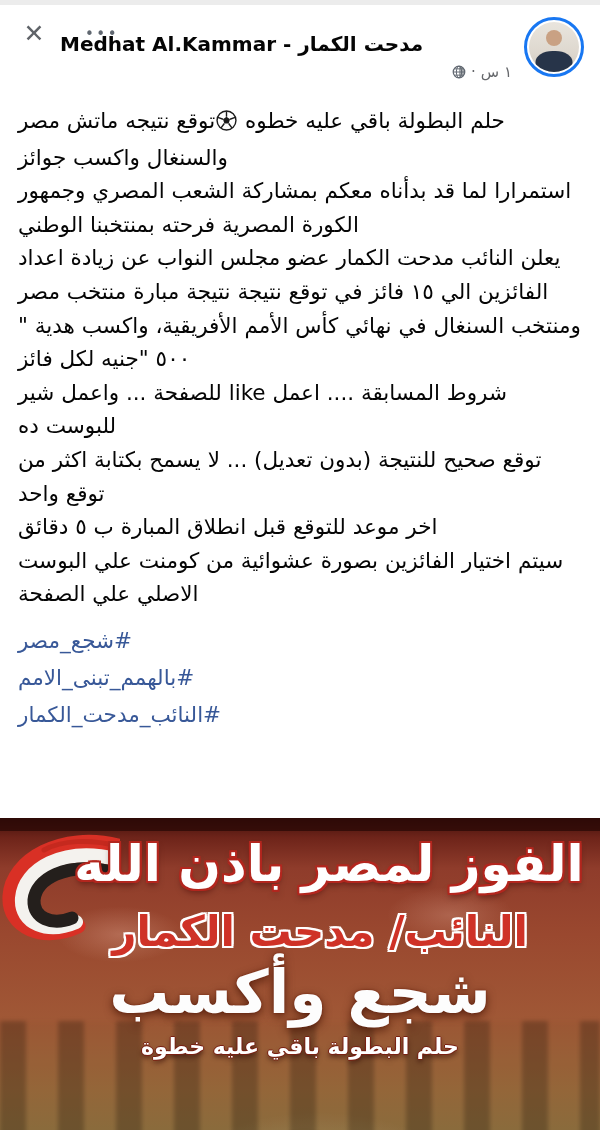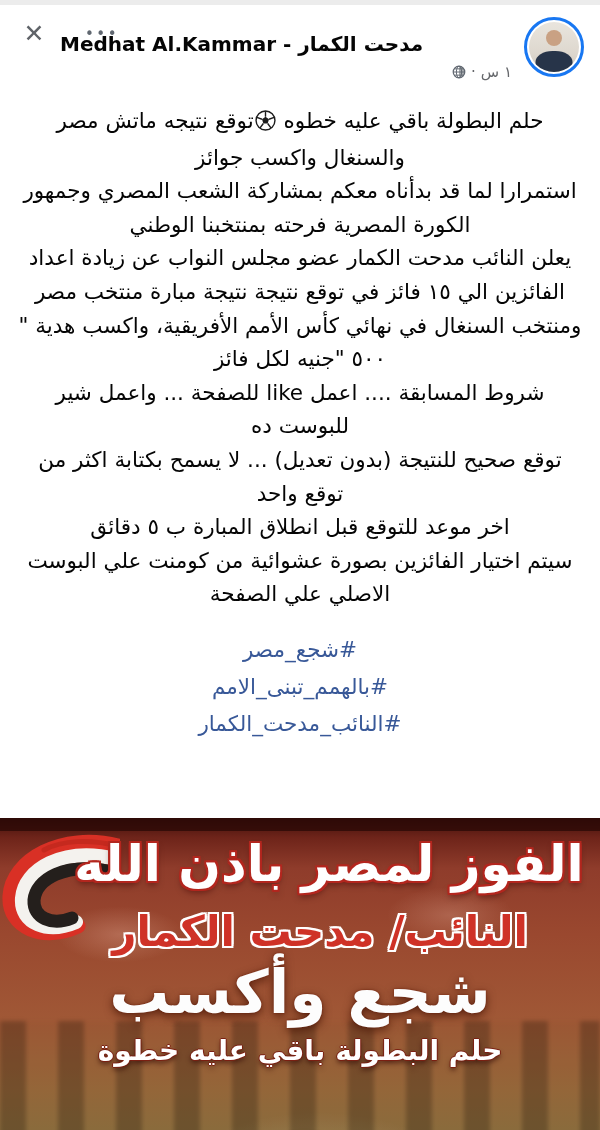--- a/index.html
+++ b/index.html
@@ -22,24 +22,24 @@
   .meta-row{margin-top:6px;display:flex;flex-direction:row;justify-content:flex-start;
             align-items:center;gap:5px;color:#65676b;font-size:15px;}
   .globe{display:inline-block;line-height:0;}
   .close-btn{position:absolute;top:13px;left:18px;width:32px;height:32px;font-size:25px;
              font-weight:bold;color:#5f6368;text-align:center;line-height:32px;cursor:pointer;}
   .more-btn{position:absolute;top:16px;left:80px;width:44px;height:26px;color:#606770;
             font-size:15px;letter-spacing:2.5px;text-align:center;line-height:26px;cursor:pointer;}
 
   
   .post-body{position:absolute;top:96px;right:0;left:0;height:718px;padding:8px 18px 0;
-             box-sizing:border-box;overflow:hidden;text-align:center;}
+             box-sizing:border-box;overflow:hidden;text-align:left;}
   .para{font-size:21.5px;line-height:33.6px;color:#050505;}
   .ball-icon{vertical-align:-3px;margin:0 1px;}
-  .hashtags{margin-top:20px;}
+  .hashtags{margin-top:11px;}
   .hashtag{font-size:21.5px;line-height:37px;color:#385898;cursor:pointer;}
 
   
   .poster{position:absolute;top:818px;left:0;width:600px;height:388px;overflow:hidden;cursor:pointer;
     background:
       radial-gradient(ellipse 260px 150px at 53% 101%, rgba(255,235,190,.38), rgba(255,235,190,0) 65%),
       radial-gradient(ellipse 90px 40px at 20% 30%, rgba(255,210,190,.25), transparent 70%),
       radial-gradient(ellipse 90px 40px at 75% 25%, rgba(255,210,190,.22), transparent 70%),
       linear-gradient(180deg,#3f0f0a 0%,#6e241a 5%,#8f3c2b 13%,#9a482f 30%,#a05836 52%,#97693c 70%,#887040 84%,#6f5c33 100%);}
   .poster-figures{position:absolute;bottom:0;left:0;right:0;height:185px;opacity:.55;
@@ -52,21 +52,21 @@
       text-shadow:-2px 0 #b3261e,2px 0 #b3261e,0 -2px #b3261e,0 2px #b3261e,
                   -2px -2px #b3261e,2px 2px #b3261e,-2px 2px #b3261e,2px -2px #b3261e,0 4px 6px rgba(60,0,0,.5);}
   .poster-subtitle{position:absolute;top:88px;right:0;left:40px;text-align:center;
       font-size:42px;font-weight:bold;color:#cf3227;line-height:1.25;
       text-shadow:-2px 0 #fff,2px 0 #fff,0 -2px #fff,0 2px #fff,
                   -2px -2px #fff,2px 2px #fff,-2px 2px #fff,2px -2px #fff;}
   .poster-slogan{position:absolute;top:140px;right:0;left:0;text-align:center;
       font-size:60px;font-weight:bold;color:#fdfdfd;line-height:1.15;
       text-shadow:0 3px 10px rgba(70,20,5,.8),0 0 2px rgba(120,30,10,.9);}
   .poster-tagline{position:absolute;top:216px;right:0;left:0;text-align:center;
-      font-size:28px;font-weight:bold;color:#ffffff;
+      font-size:22px;font-weight:bold;color:#ffffff;
       text-shadow:-1px 0 #7a1f12,1px 0 #7a1f12,0 -1px #7a1f12,0 1px #7a1f12,0 3px 5px rgba(50,10,5,.7);}
   .head{position:absolute;bottom:-38px;left:50%;transform:translateX(-47%);width:142px;height:96px;
       border-radius:68px 68px 0 0;
       background:linear-gradient(180deg,#1f1713 0%,#2c211a 40%,#352619 58%,#7a5740 72%,#c0916a 88%,#caa078 100%);
       box-shadow:0 0 18px rgba(0,0,0,.35);}
 </style>
 </head>
 <body>
 
 <div class="page">

